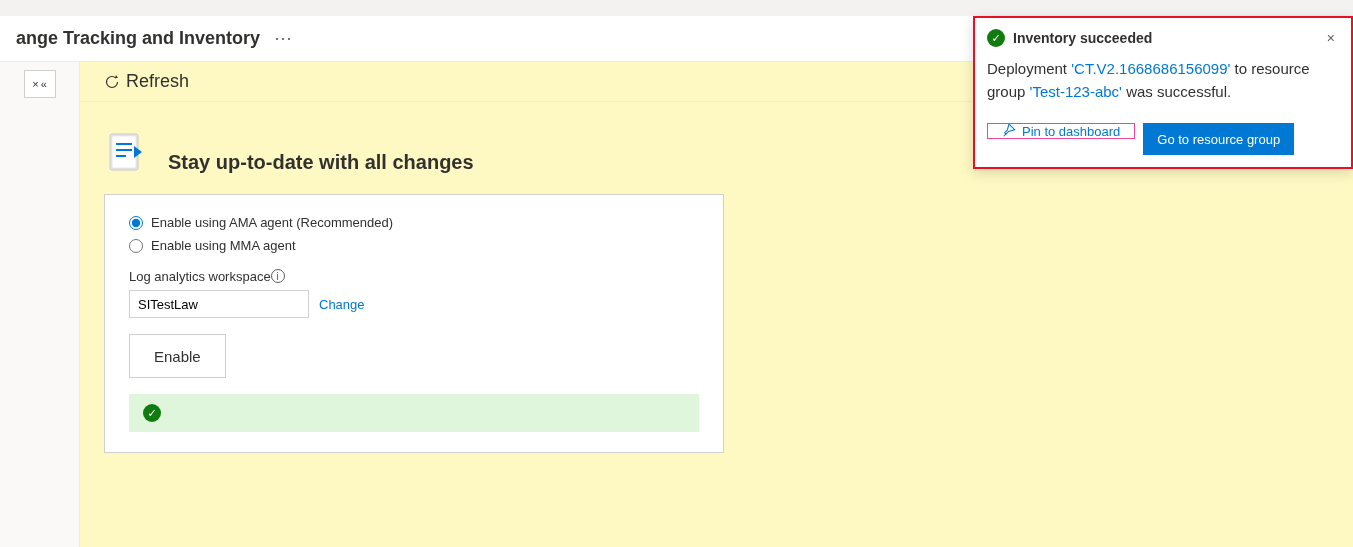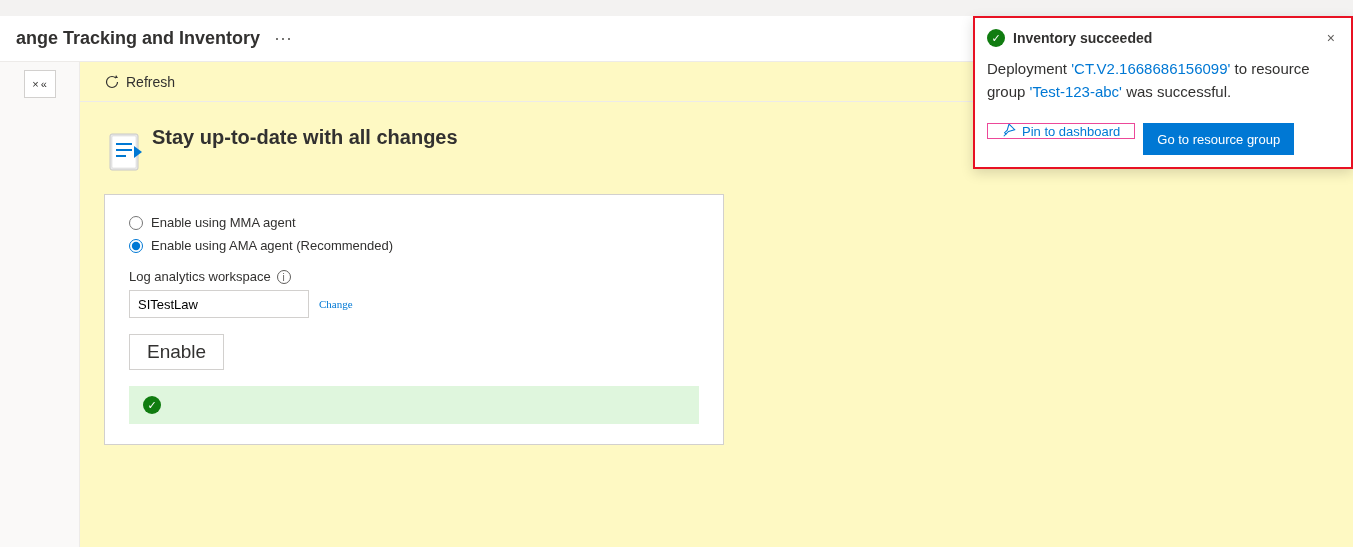--- a/index.html
+++ b/index.html
@@ -88,46 +88,48 @@
       height: 40px;
       display: flex;
       align-items: center;
       padding: 0 16px;
       border-bottom: 1px solid #edebe9;
       gap: 8px;
     }
 
     .refresh-btn {
       display: flex;
+      align-items: center;
       gap: 6px;
       background: none;
       border: none;
       cursor: pointer;
       color: #323130;
-      font-size: 14px;
+      font-size: 18px;
       padding: 4px 8px;
     }
 
     .refresh-icon {
       width: 16px;
       height: 16px;
       display: inline-flex;
       align-items: center;
       justify-content: center;
     }
 
     
     .page-body {
       padding: 24px 24px;
       flex: 1;
     }
 
     .page-header {
       display: flex;
-      align-items: flex-start;
+      align-items: flex-end;
+      gap: 16px;
       margin-bottom: 20px;
     }
 
     .page-header-icon {
       width: 48px;
       height: 48px;
     }
 
     .page-header-title {
       font-size: 20px;
@@ -166,22 +168,21 @@
     .radio-input {
       width: 14px;
       height: 14px;
       accent-color: #0078d4;
     }
 
     .field-label {
       font-size: 13px;
       margin-bottom: 6px;
       display: flex;
-      align-items: flex-end;
-      gap: 6px;
+      align-items: flex-start;
     }
 
     .info-icon {
       width: 14px;
       height: 14px;
       border-radius: 50%;
       border: 1px solid #605e5c;
       display: inline-flex;
       align-items: center;
       justify-content: center;
@@ -201,32 +202,31 @@
       width: 180px;
       height: 28px;
       border: 1px solid #d2d0ce;
       padding: 0 8px;
       font-size: 13px;
       background: #fff;
     }
 
     .change-link {
       color: #0078d4;
-      font-size: 11px;
+      font-size: 13px;
       cursor: pointer;
       text-decoration: none;
-      font-family: Liberation Serif, serif;
     }
 
     .enable-btn {
-      height: 36px;
-      padding: 0 17px;
+      height: 44px;
+      padding: 0 24px;
       border: 1px solid #d2d0ce;
       background: #fff;
-      font-size: 19px;
+      font-size: 15px;
       cursor: pointer;
       color: #323130;
       margin-bottom: 16px;
     }
 
     .success-banner {
       background: #dff6dd;
       padding: 10px 14px;
       display: flex;
       align-items: center;
@@ -394,26 +394,26 @@
             </svg>
           </div>
           <h1 class="page-header-title">Stay up-to-date with all changes</h1>
         </div>
 
         <div class="form-card">
 
           
           <div class="radio-group">
             <label class="radio-option">
+              <input type="radio" name="agent" class="radio-input" checked="" style="">
+              <span>Enable using AMA agent (Recommended)</span>
+            </label>
+            <label class="radio-option">
               <input type="radio" name="agent" class="radio-input" style="">
               <span>Enable using MMA agent</span>
-            </label>
-            <label class="radio-option">
-              <input type="radio" name="agent" class="radio-input" checked="" style="">
-              <span>Enable using AMA agent (Recommended)</span>
             </label>
           </div>
 
           
           <div class="field-label">
             <span>Log analytics workspace</span>
             <span class="info-icon">i</span>
           </div>
           <div class="workspace-row">
             <input type="text" class="workspace-input" value="SITestLaw" style="">

